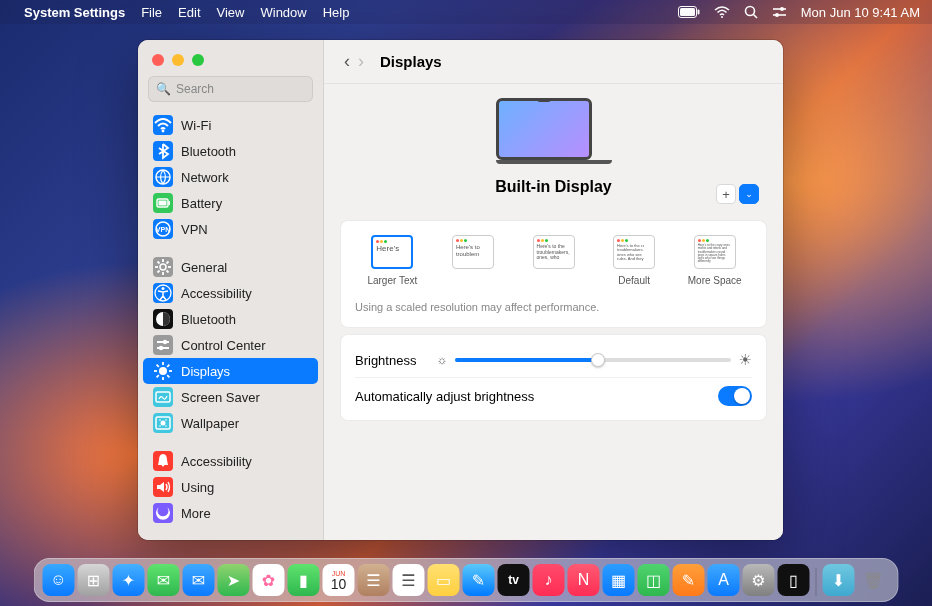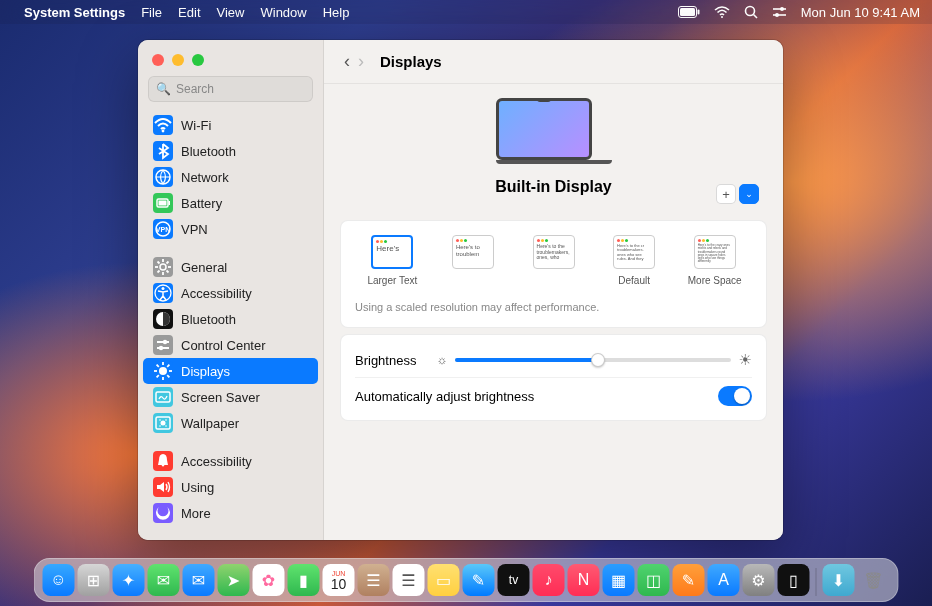--- a/index.html
+++ b/index.html
@@ -504,21 +504,21 @@
       <div class="dock-icon" style="background: linear-gradient(rgb(95, 227, 110), rgb(47, 184, 79));">▮</div>
       <div class="dock-icon cal" style="background: rgb(255, 255, 255);">
         <div>JUN</div>
         <div class="day">10</div>
       </div>
       <div class="dock-icon" style="background: linear-gradient(rgb(208, 176, 144), rgb(176, 128, 96));">☰</div>
       <div class="dock-icon" style="background: rgb(255, 255, 255); color: rgb(85, 85, 85);">☰</div>
       <div class="dock-icon" style="background: linear-gradient(rgb(255, 224, 112), rgb(255, 208, 64));">▭</div>
       <div class="dock-icon" style="background: linear-gradient(rgb(90, 200, 250), rgb(0, 122, 255));">✎</div>
       <div class="dock-icon" style="background: rgb(16, 16, 16);">
-        <span style="font-size:12px;font-weight:400">tv</span>
+        <span style="font-size:12px;font-weight:700">tv</span>
       </div>
       <div class="dock-icon" style="background: linear-gradient(rgb(255, 74, 107), rgb(255, 45, 85));">♪</div>
       <div class="dock-icon" style="background: linear-gradient(rgb(255, 90, 114), rgb(255, 45, 85));">N</div>
       <div class="dock-icon" style="background: linear-gradient(rgb(43, 157, 255), rgb(10, 122, 255));">▦</div>
       <div class="dock-icon" style="background: linear-gradient(rgb(79, 211, 110), rgb(47, 184, 79));">◫</div>
       <div class="dock-icon" style="background: linear-gradient(rgb(255, 159, 58), rgb(255, 122, 26));">✎</div>
       <div class="dock-icon" style="background: linear-gradient(rgb(63, 169, 255), rgb(10, 122, 255));">A</div>
       <div class="dock-icon" style="background: linear-gradient(rgb(184, 184, 184), rgb(128, 128, 128));">⚙</div>
       <div class="dock-icon" style="background: rgb(16, 16, 16);">▯</div>
       <div class="dock-sep"></div>

